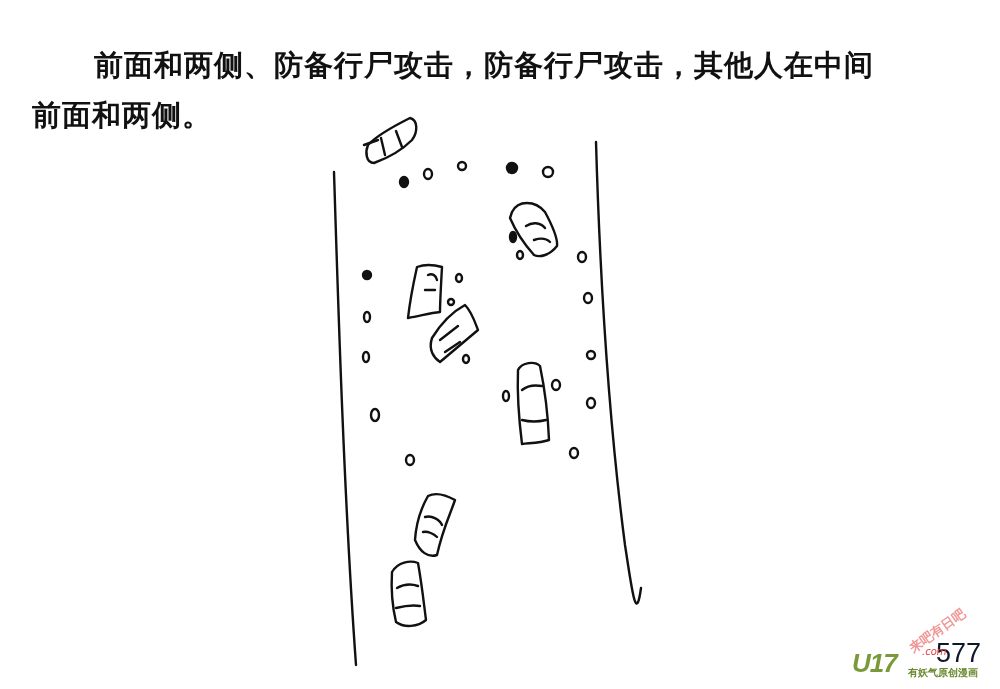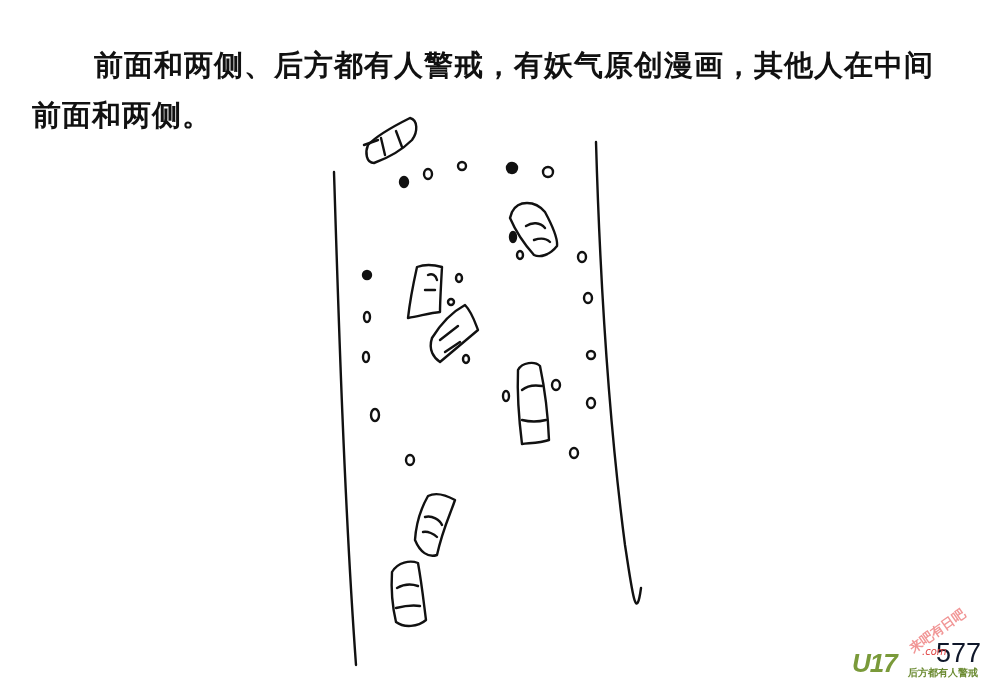--- a/index.html
+++ b/index.html
@@ -11,21 +11,21 @@
     .logo { position:absolute; left:852px; top:648px; }
     .logo-u17 { font-family:"Liberation Sans", sans-serif; font-weight:bold; font-style:italic; font-size:26px; color:#7a9a3a; letter-spacing:-1px; }
     .logo-com { position:absolute; left:70px; top:-2px; font-size:10px; color:#e04040; font-style:italic; }
     .logo-sub { position:absolute; left:56px; top:18px; font-size:10px; color:#6a8a30; font-weight:bold; white-space:nowrap; }
     .stamp { position:absolute; left:905px; top:622px; transform:rotate(-35deg); color:#e85050; opacity:0.6; font-size:13px; font-weight:bold; white-space:nowrap; }
   </style>
 </head>
 <body>
 
 <div class="caption">
-  <div><span class="indent"></span><span>前面和两侧、后方都有人警戒，有妖气原创漫画，其他人在中间</span></div>
+  <div><span class="indent"></span><span>前面和两侧、防备行尸攻击，防备行尸攻击，其他人在中间</span></div>
   <div>前面和两侧。</div>
 </div>
 
 <svg class="sketch" width="1000" height="689" viewBox="0 0 1000 689" fill="none" stroke="#111" stroke-width="2.4" stroke-linecap="round" stroke-linejoin="round">
 
   <path d="M334 172 C338 300 344 500 356 665"></path>
   <path d="M596 142 C600 280 610 430 625 545 C632 590 636 625 641 588"></path>
 
   <g>
     <path d="M368 145 C378 134 402 122 410 118 C418 120 418 132 412 140 C402 150 388 158 374 163 C366 163 365 152 368 145 Z"></path>
@@ -92,14 +92,14 @@
     <path d="M397 588 C404 584 412 584 418 586"></path>
       <path d="M396 608 C404 606 414 605 420 606"></path>
   </g>
 </svg>
 
 <div class="stamp">来吧有日吧</div>
 <div class="page-num">577</div>
 <div class="logo">
   <span class="logo-u17">U17</span>
   <span class="logo-com">.com</span>
-  <span class="logo-sub">后方都有人警戒</span>
+  <span class="logo-sub">有妖气原创漫画</span>
 </div>
 
 </body></html>

